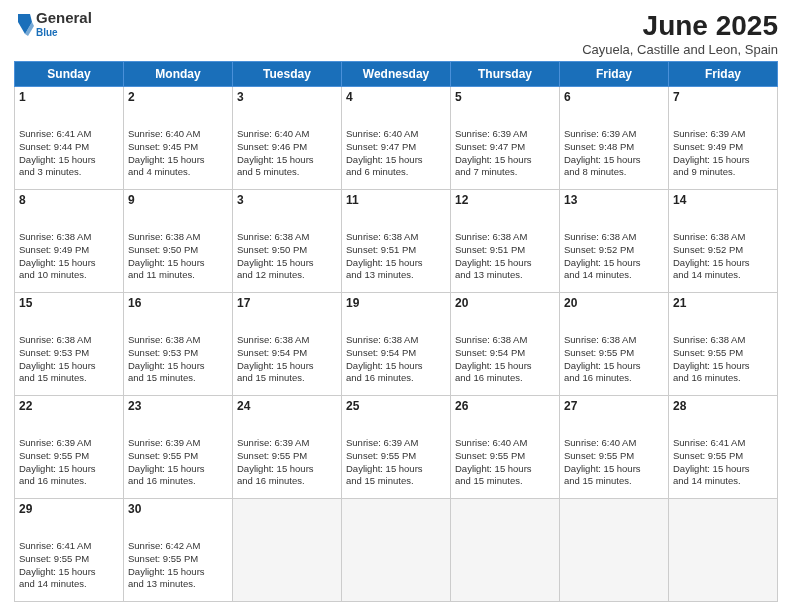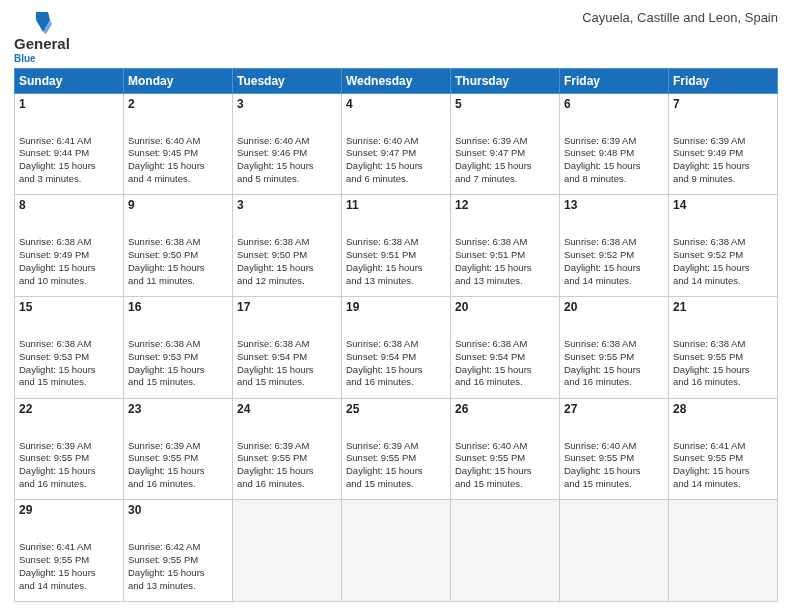--- a/index.html
+++ b/index.html
@@ -21,21 +21,20 @@
     .header {
       display: flex;
       align-items: flex-start;
       justify-content: space-between;
       margin-bottom: 4px;
     }
     .logo {
       display: flex;
       align-items: center;
       gap: 2px;
-      flex-direction: column;
     }
     .logo-text {
       display: flex;
       flex-direction: column;
       line-height: 1.1;
     }
     .logo-general {
       font-size: 15px;
       font-weight: bold;
       color: #333;
@@ -69,21 +68,21 @@
       border-collapse: collapse;
       width: 100%;
       table-layout: fixed;
     }
     .calendar thead tr th {
       background: #1a6fba;
       color: #fff;
       font-size: 12px;
       font-weight: bold;
       padding: 5px 4px;
-      text-align: left;
+      text-align: center;
       border: 1px solid #4a90d9;
     }
     .calendar tbody tr td {
       border: 1px solid #ccc;
       vertical-align: top;
       padding: 3px 4px;
       height: 88px;
       background: #fff;
     }
     .calendar tbody tr td.empty {
@@ -112,20 +111,21 @@
       <svg class="logo-icon" viewBox="0 0 18 24">
         <polygon points="2,2 14,2 16,10 9,22 2,10" fill="#1a6fba"></polygon>
         <polygon points="9,22 16,10 18,14 12,24" fill="#1a6fba" opacity="0.6"></polygon>
       </svg>
       <div class="logo-text">
         <span class="logo-general">General</span>
         <span class="logo-blue">Blue</span>
       </div>
     </div>
     <div class="title-section">
+      <div class="main-title">June 2025</div>
       <div class="subtitle">Cayuela, Castille and Leon, Spain</div>
     </div>
   </div>
 
   <table class="calendar">
     <thead>
       <tr>
         <th>Sunday</th>
         <th>Monday</th>
         <th>Tuesday</th>

